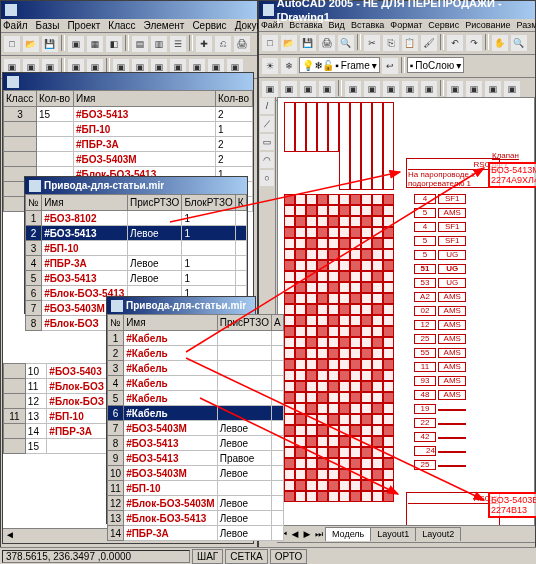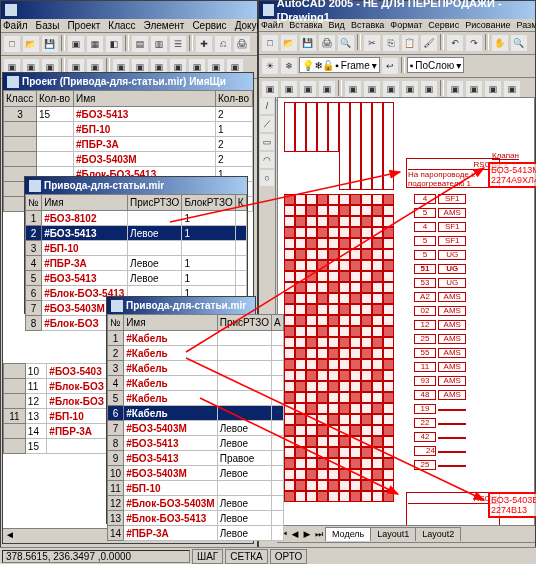--- a/index.html
+++ b/index.html
@@ -87,21 +87,20 @@
     <span class="tbtn">▣</span>
     <span class="tbtn">▣</span>
     <span class="tbtn">▣</span>
     <span class="tbtn">▣</span>
   </div>
 </div>
 
 <div class="subwin" style="left:2px;top:72px;width:250px;height:470px;">
   <div class="titlebar">
     <span class="ico"></span>
-    <span>Проект (Привода-для-статьи.mir) ИмяЩи</span>
   </div>
   <table class="grid">
     <tbody>
         <tr>
       <th style="width:28px">Класс</th>
       <th style="width:32px">Кол-во</th>
       <th>Имя</th>
       <th style="width:32px">Кол-во</th>
     </tr>
     </tbody>

